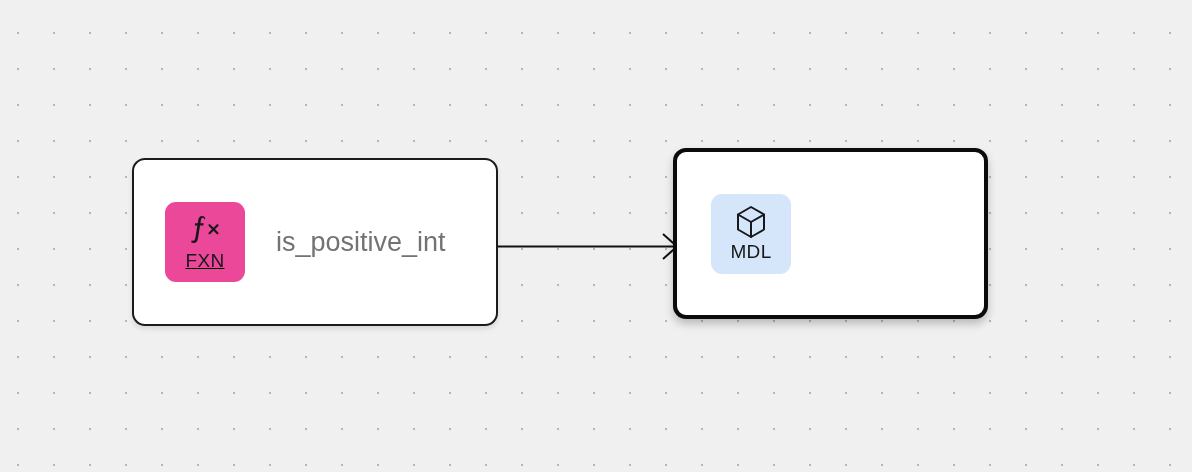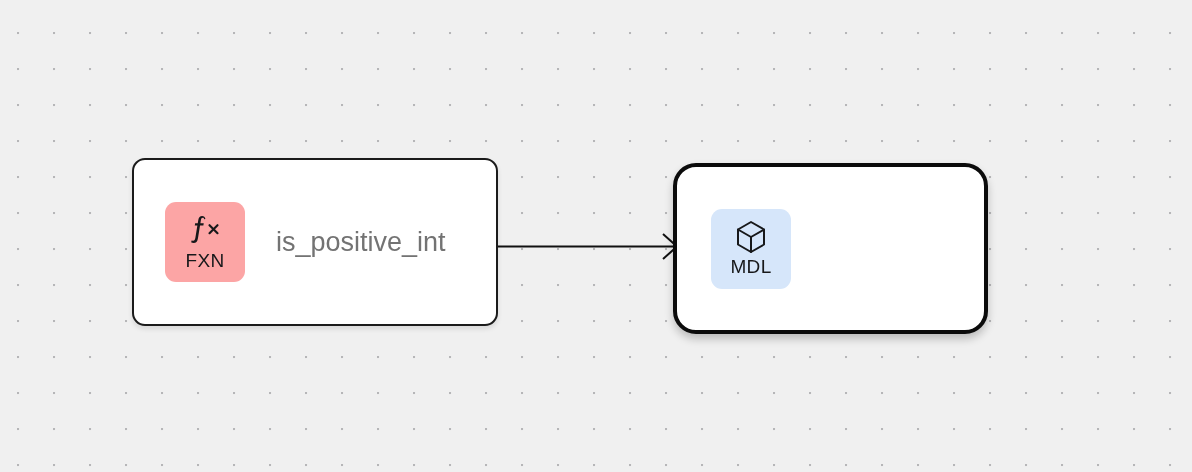--- a/index.html
+++ b/index.html
@@ -59,24 +59,23 @@
 
   #node-fxn {
     left: 132px;
     top: 158px;
     width: 366px;
     height: 168px;
   }
 
   #node-mdl {
     left: 673px;
-    top: 163px;
+    top: 148px;
     width: 315px;
     height: 171px;
-    border-radius: 23px;
   }
 
   
   .badge {
     width: 80px;
     height: 80px;
     border-radius: 11px;
     flex: 0 0 auto;
     display: flex;
     flex-direction: column;
@@ -122,21 +121,21 @@
 <div id="canvas">
 
   <svg id="edges-layer" viewBox="0 0 1192 472" width="1192" height="472">
     <g>
       <line x1="498" y1="246.5" x2="675" y2="246.5" stroke="#111111" stroke-width="2"></line>
       <polyline points="663,234 677,246.5 663,259" fill="none" stroke="#111111" stroke-width="2" stroke-linecap="butt" stroke-linejoin="miter"></polyline>
     </g>
   </svg>
 
   <div class="node normal" id="node-fxn">
-    <div class="badge" id="badge-fxn" style="background:#fca5a5;">
+    <div class="badge" id="badge-fxn" style="background:#ec4899;text-decoration:underline;">
       <span class="badge-glyph">
         <svg width="34" height="32" viewBox="0 0 34 32" aria-hidden="true">
 
           <path d="M17.4 6.0 c-0.3 -1.9 -1.6 -3.1 -3.3 -3.1 c-2.0 0 -3.4 1.5 -3.8 4.0
                    l-0.55 3.4 l-2.6 0 l-0.38 2.3 l2.6 0 l-2.0 12.2
                    c-0.35 2.1 -1.0 3.0 -2.1 3.0 c-0.55 0 -1.0 -0.18 -1.45 -0.52
                    l-0.75 2.05 c0.7 0.48 1.6 0.72 2.6 0.72 c2.3 0 3.75 -1.6 4.3 -4.9
                    l2.05 -12.55 l3.35 0 l0.38 -2.3 l-3.35 0 l0.52 -3.2
                    c0.25 -1.55 0.85 -2.3 1.8 -2.3 c0.75 0 1.25 0.45 1.45 1.35 z" fill="#17181a"></path>
 

